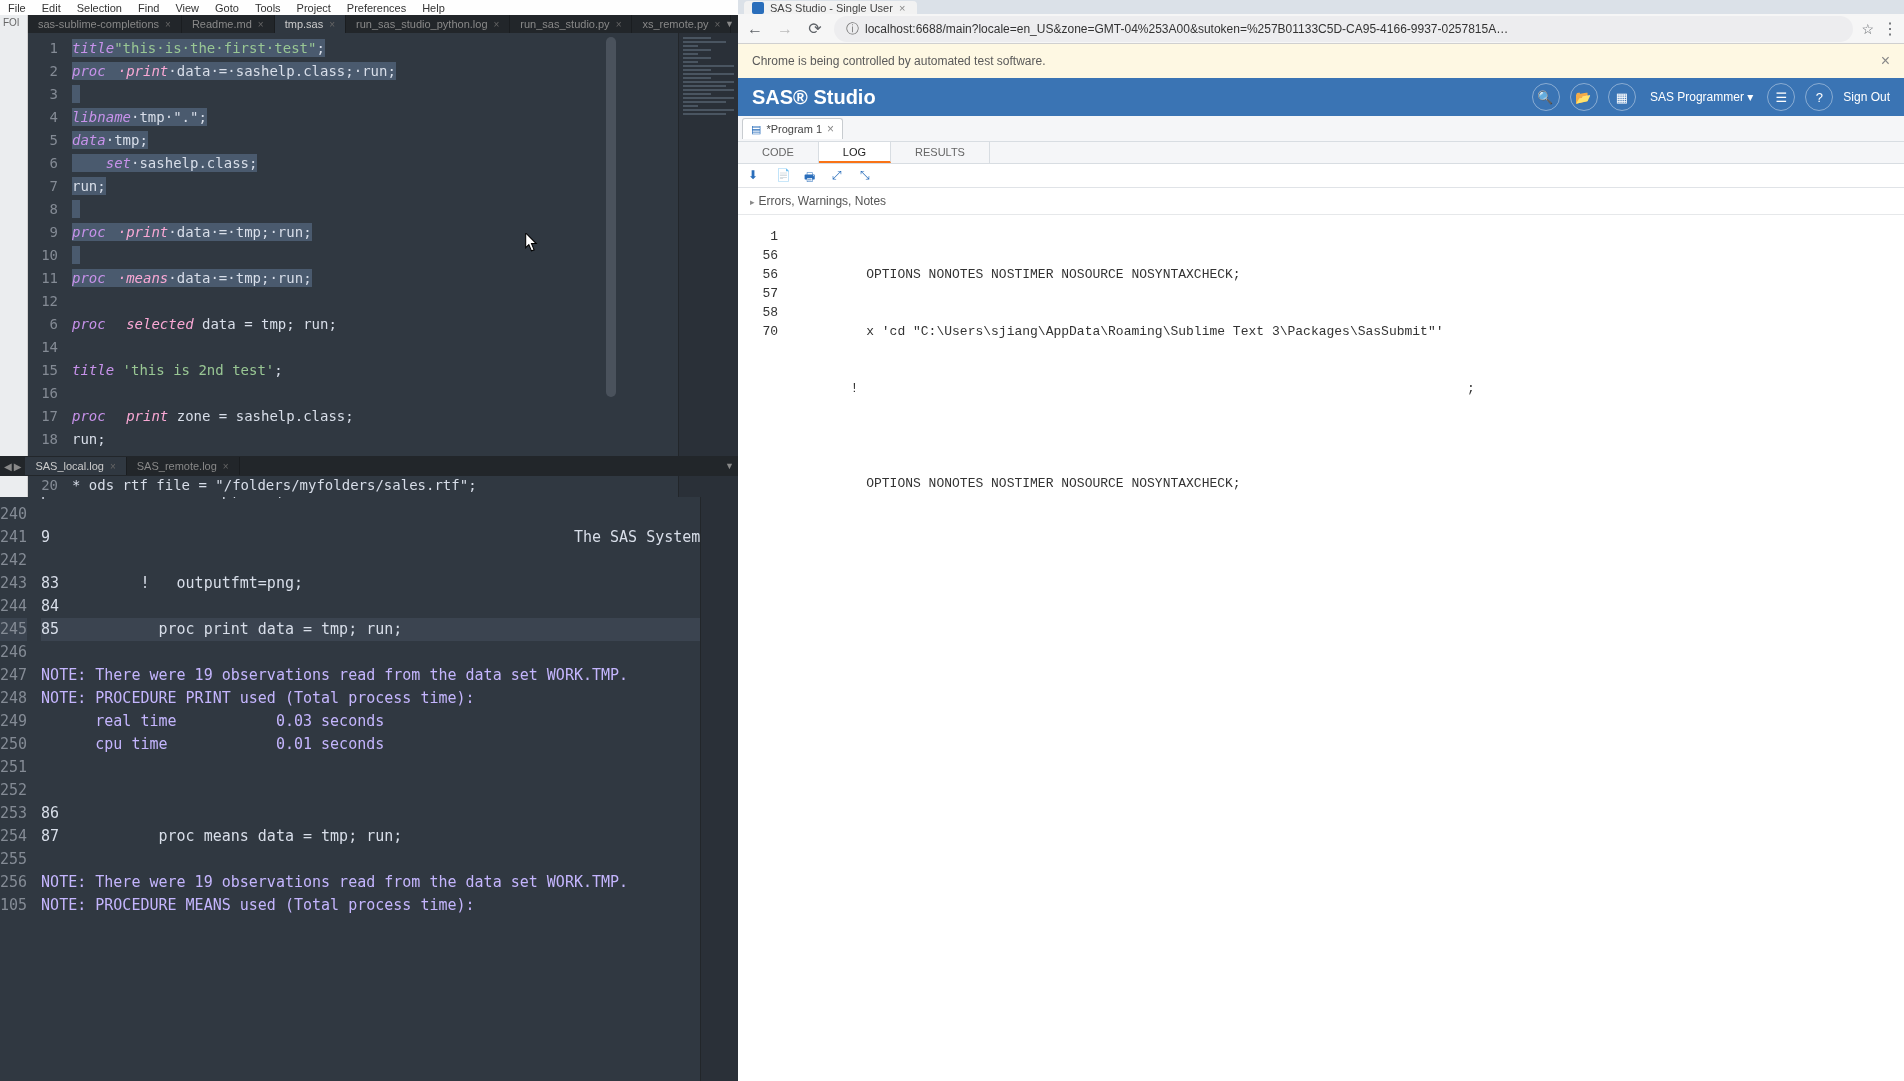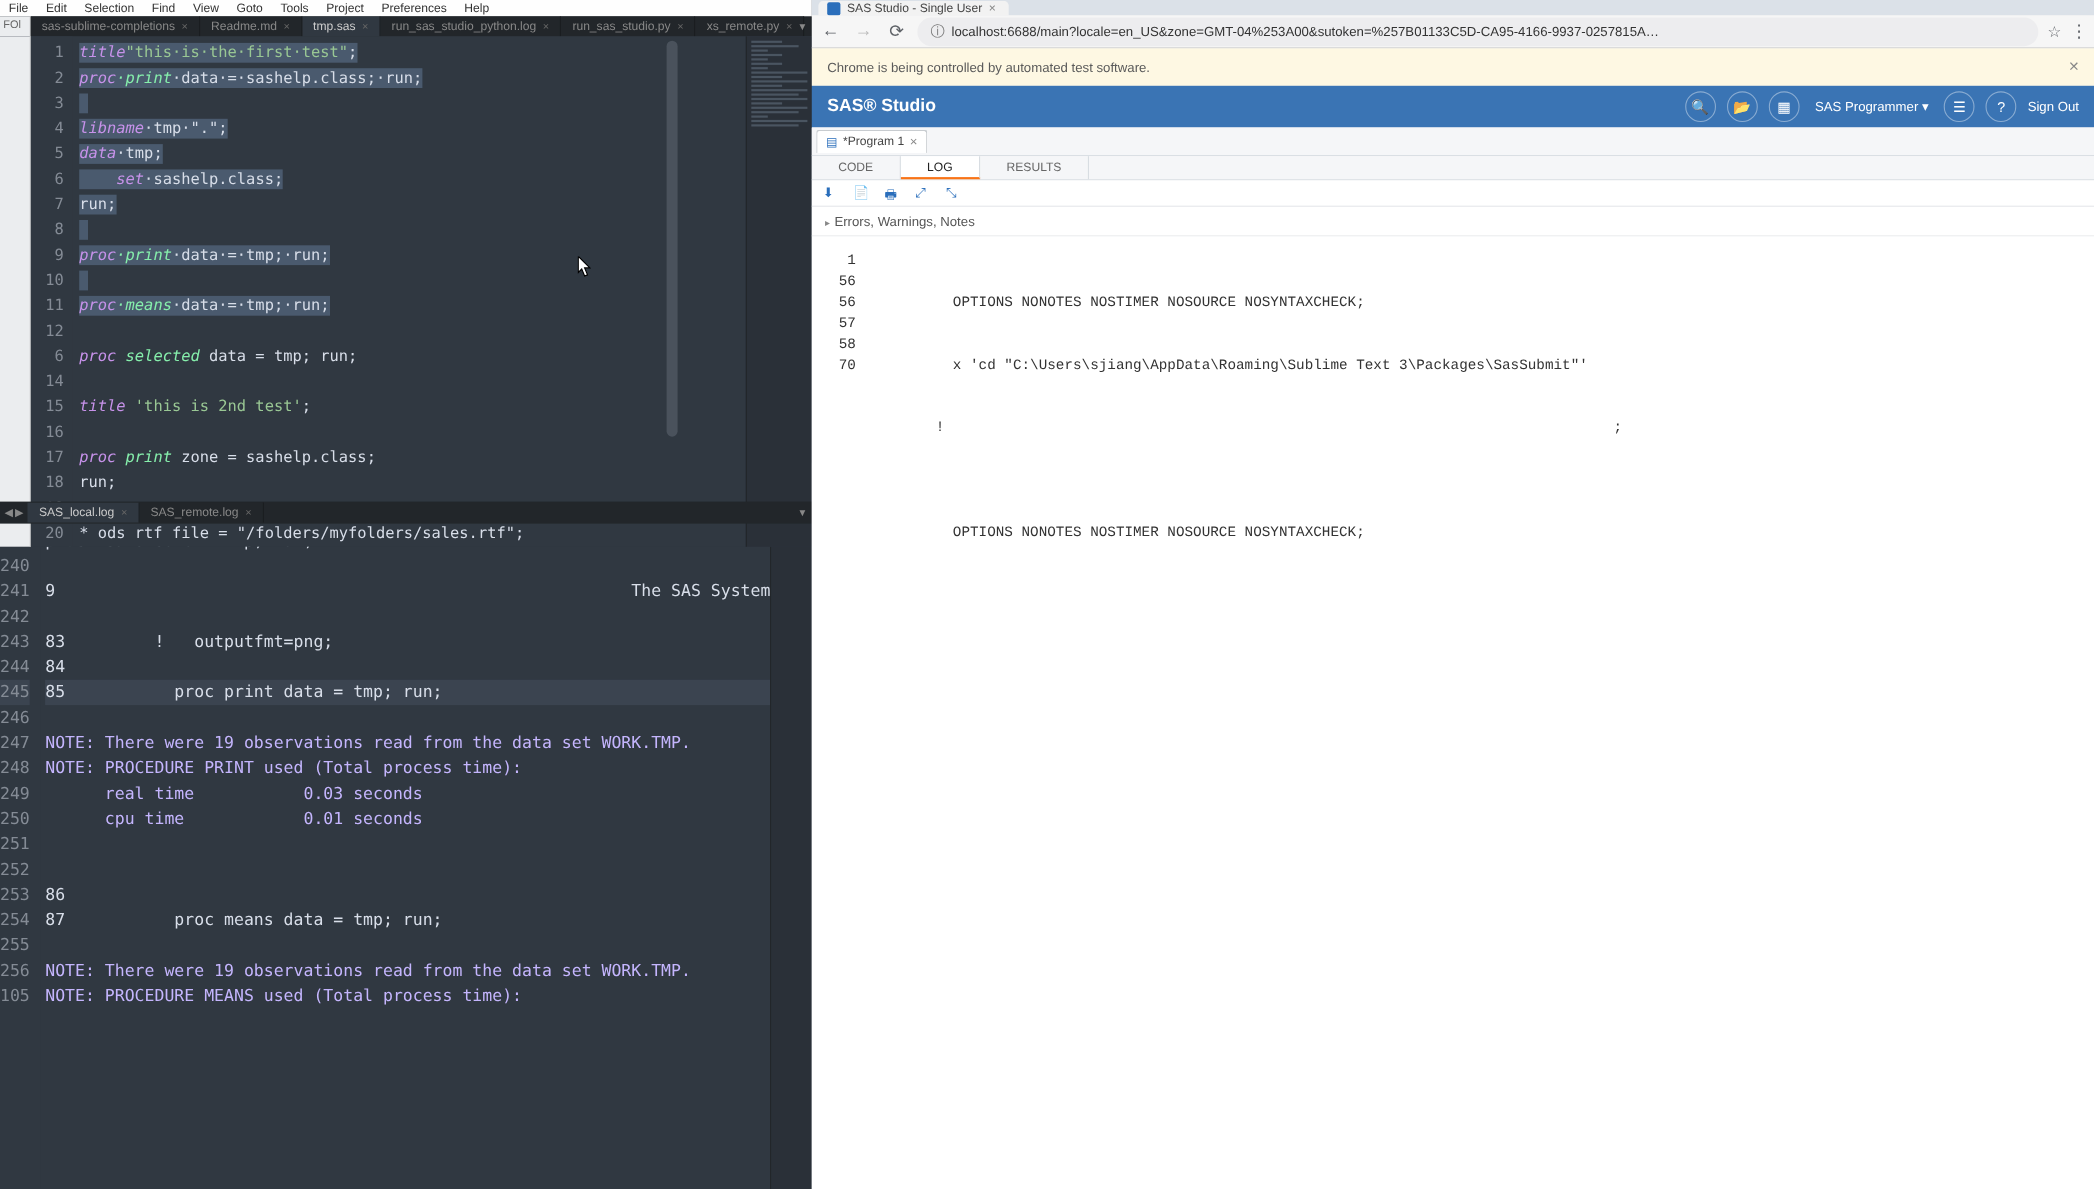--- a/index.html
+++ b/index.html
@@ -21,21 +21,21 @@
 .tab-close { color: #666; font-size: 10px; }
 .tab-down { position: absolute; right: 4px; color: #888; font-size: 9px; }
 
 .editor-area { flex: 1; display: flex; background: #303841; position: relative; }
 .gutter-col { width: 28px; background: #ebedef; border-right: 1px solid #d0d0d0; }
 .line-numbers { width: 38px; background: #303841; color: #848b95; text-align: right; padding: 4px 8px 0 0; font-family: Consolas, monospace; font-size: 14px; line-height: 23px; }
 .code-body { flex: 1; padding: 4px 0 0 6px; font-family: Consolas, monospace; font-size: 14px; line-height: 23px; color: #d8dee9; position: relative; }
 .code-line { white-space: pre; }
 .sel-span { background: #4a5a6e; padding: 1px 0; }
 .kw { color: #c792ea; font-style: italic; }
-.kw2 { color: #86efac; font-style: italic; }
+.kw2 { color: #f9a8d4; font-style: italic; margin-left: 12px; }
 .str { color: #99c794; }
 .minimap { width: 60px; background: #2a3038; border-left: 1px solid #22262a; position: relative; overflow: hidden; }
 .minimap-lines { position: absolute; top: 4px; left: 4px; right: 4px; }
 .mm-line { height: 2px; background: #4a5561; margin-bottom: 2px; }
 .mm-line.short { width: 30%; }
 .mm-line.med { width: 55%; }
 .mm-line.long { width: 85%; }
 
 .status-bar { height: 18px; background: #ebedef; color: #555; display: flex; align-items: center; font-size: 11px; padding: 0 6px; }
 .status-left { flex: 1; }
@@ -65,21 +65,21 @@
 .nav-btn { width: 22px; text-align: center; color: #5f6368; font-size: 16px; }
 .nav-btn.disabled { color: #bbb; }
 .url-bar { flex: 1; background: #ededef; border-radius: 14px; padding: 4px 12px; color: #333; font-size: 12px; display: flex; align-items: center; gap: 6px; }
 .url-info { color: #777; font-size: 13px; }
 .chrome-star { color: #5f6368; font-size: 14px; }
 .chrome-menu { color: #5f6368; font-size: 16px; }
 .yellow-banner { background: #fef8e3; color: #5a5a5a; padding: 8px 14px; font-size: 12px; display: flex; align-items: center; }
 .banner-close { margin-left: auto; color: #888; font-size: 16px; }
 
 .sas-header { background: #3a74b4; color: white; height: 38px; display: flex; align-items: center; padding: 0 14px; }
-.sas-logo { font-size: 16px; font-weight: bold; }
+.sas-logo { font-size: 20px; font-weight: bold; }
 .sas-header-right { margin-left: auto; display: flex; align-items: center; gap: 10px; }
 .hdr-icon { width: 28px; height: 28px; border: 1px solid rgba(255,255,255,.4); border-radius: 50%; display: flex; align-items: center; justify-content: center; font-size: 13px; cursor: pointer; }
 .hdr-user { color: white; font-size: 12px; padding: 0 4px; cursor: pointer; }
 .signout { color: white; font-size: 12px; cursor: pointer; }
 
 .sas-body { flex: 1; background: #fafbfc; display: flex; flex-direction: column; }
 .sas-tabs-row { display: flex; align-items: center; background: #f5f6f8; border-bottom: 1px solid #d8dde2; padding-left: 4px; height: 26px; }
 .sas-file-tab { background: white; border: 1px solid #c8ccd0; border-bottom: none; padding: 3px 8px; display: flex; align-items: center; gap: 5px; color: #444; font-size: 11px; border-radius: 3px 3px 0 0; }
 .sas-file-tab-icon { color: #2a6ebb; font-size: 11px; }
 .sas-file-tab-close { color: #888; font-size: 12px; }

